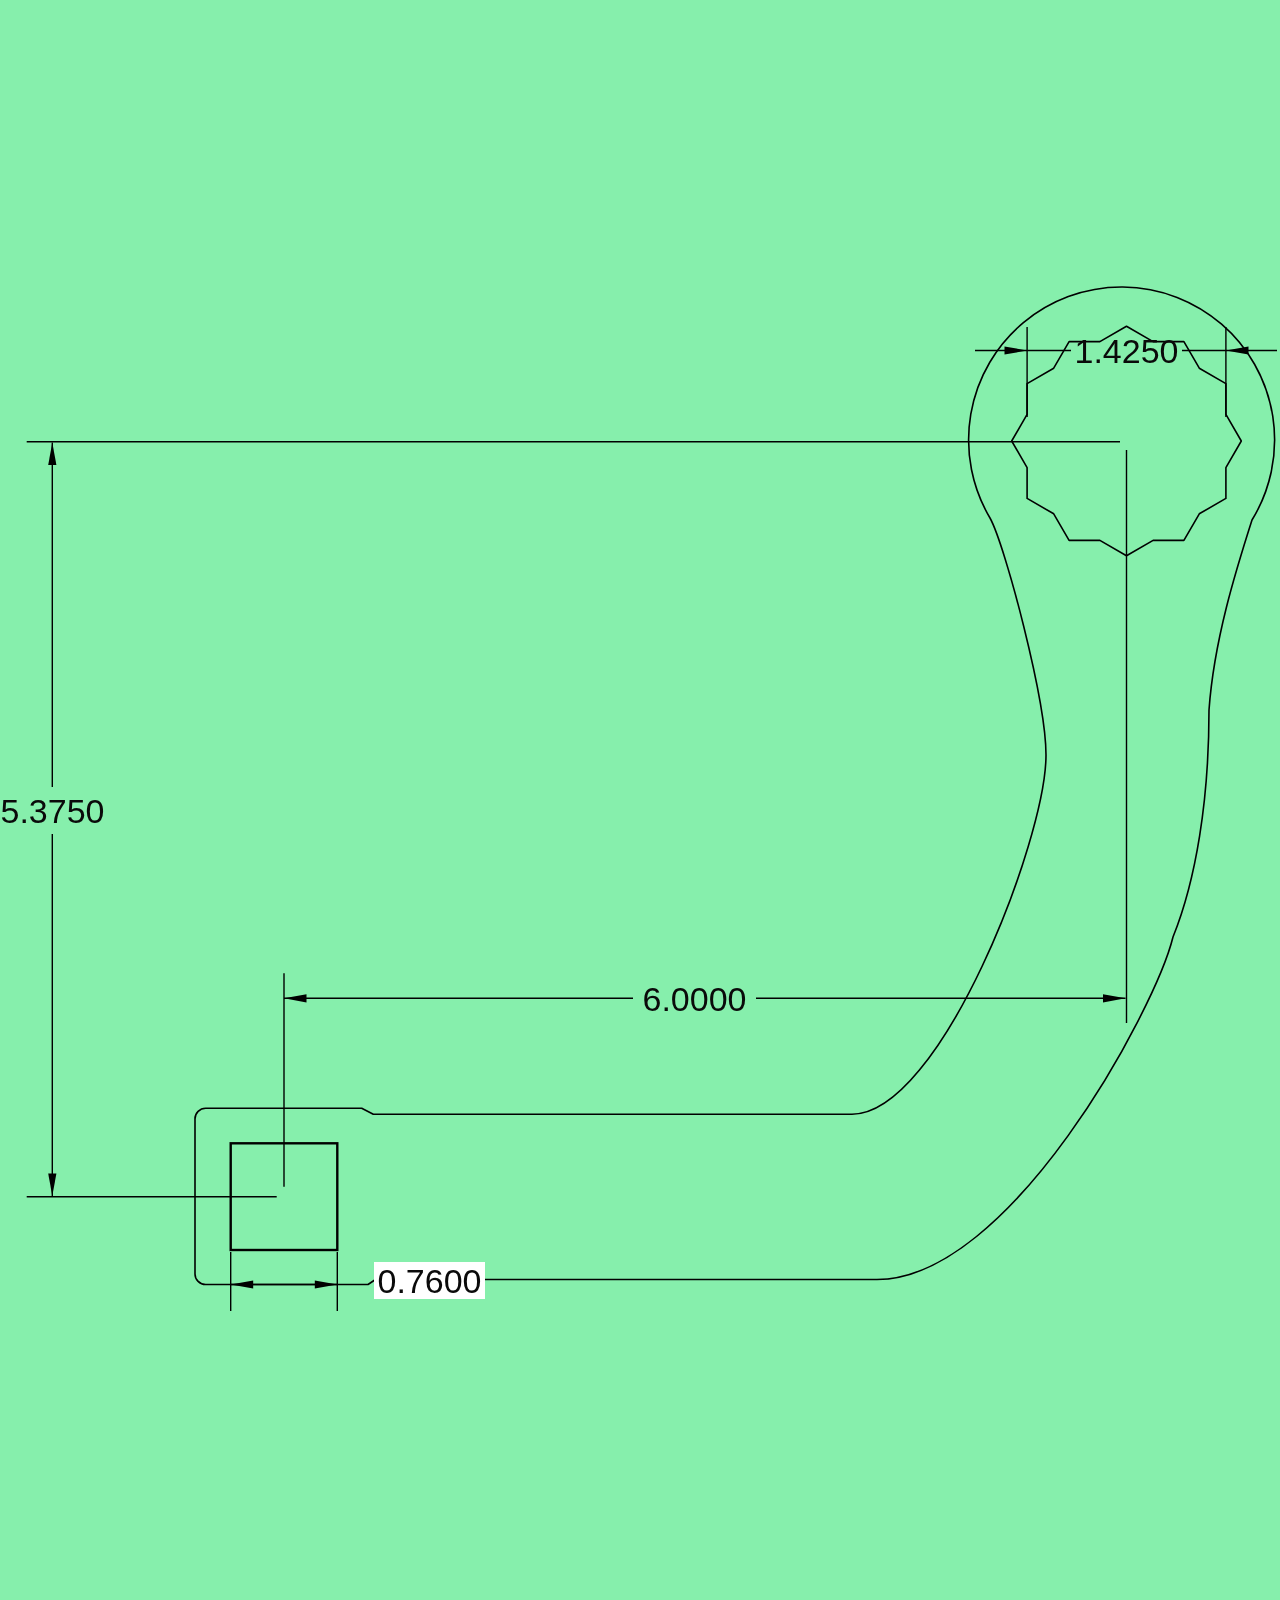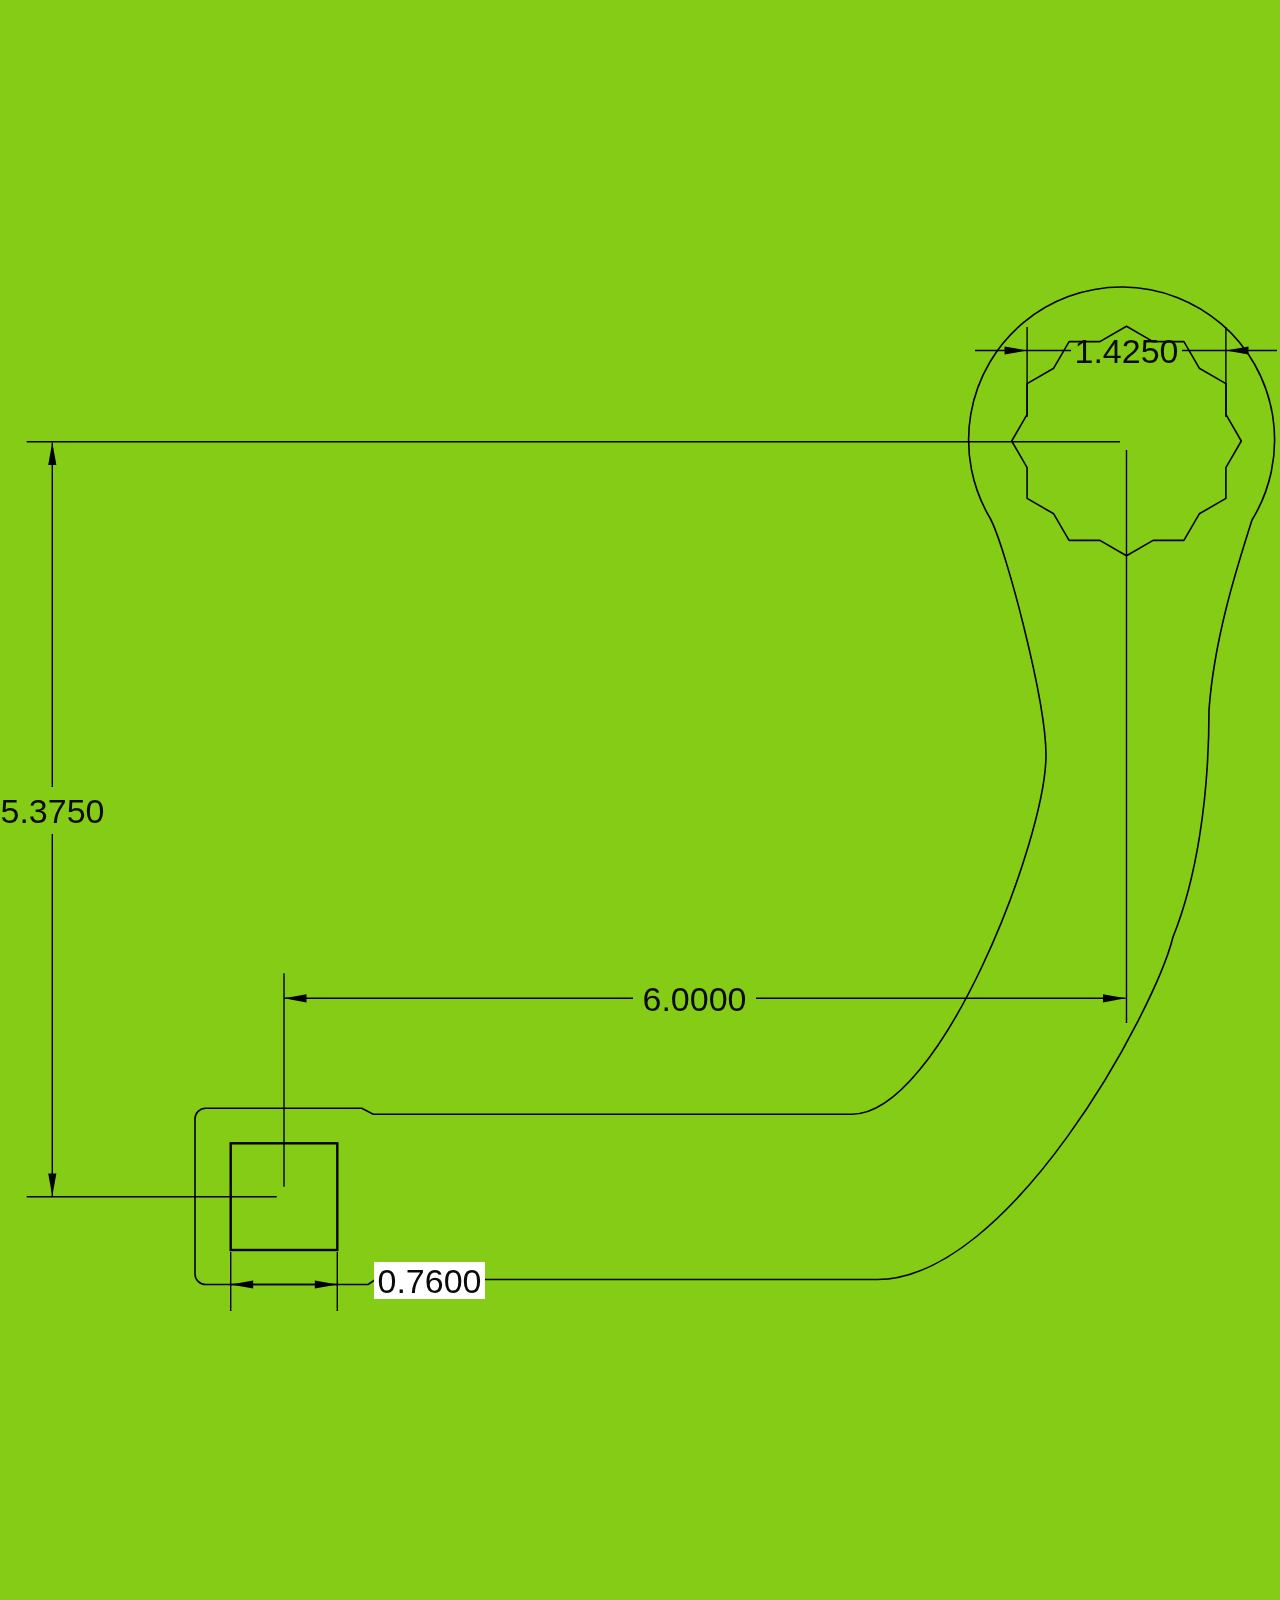--- a/index.html
+++ b/index.html
@@ -4,21 +4,21 @@
 <style>
   html, body {
     margin: 0;
     padding: 0;
     background: #ffffff;
   }
   .canvas-wrap {
     position: relative;
     width: 1280px;
     height: 1600px;
-    background: #84cc16;
+    background: #86efac;
     overflow: hidden;
   }
   svg text {
     font-family: "Liberation Sans", "DejaVu Sans", sans-serif;
     font-size: 34px;
     fill: #0a0a0a;
   }
   .outline    { fill: none; stroke: #000000; stroke-width: 1.6; stroke-linejoin: round; }
   .thickline  { fill: none; stroke: #000000; stroke-width: 2.4; }
   .thinline   { fill: none; stroke: #000000; stroke-width: 1.4; }

